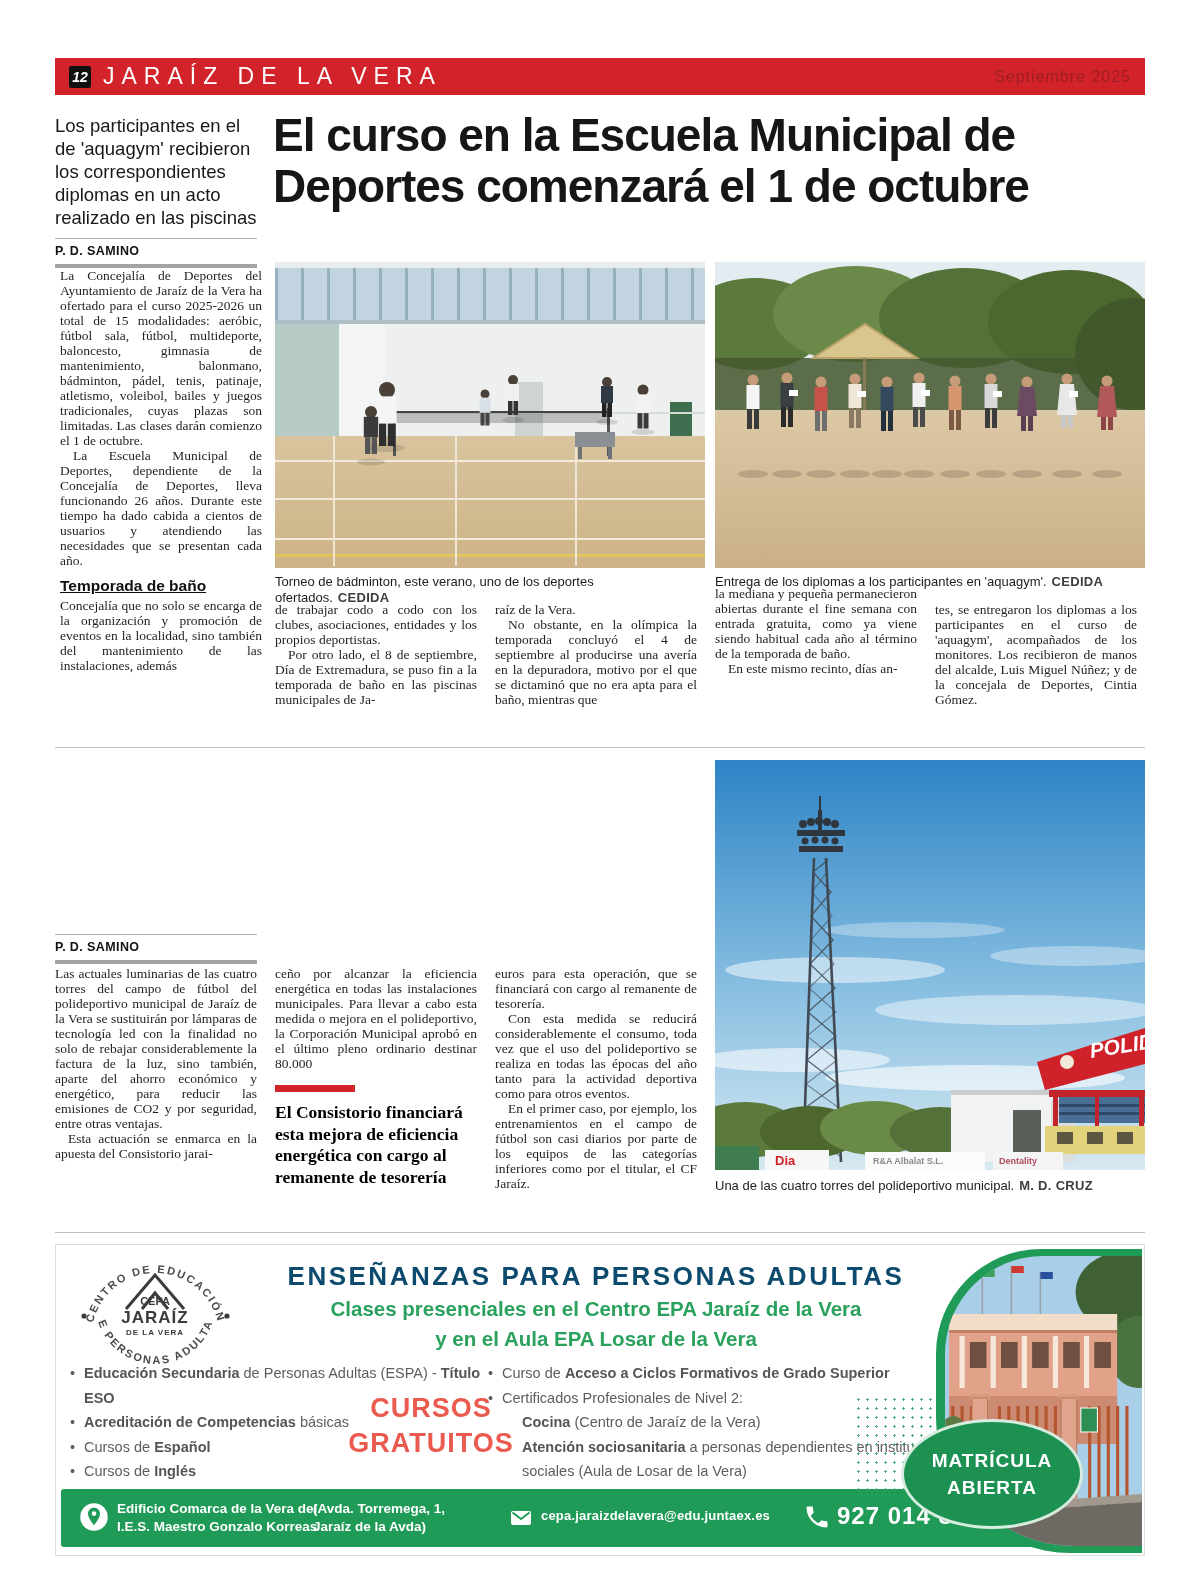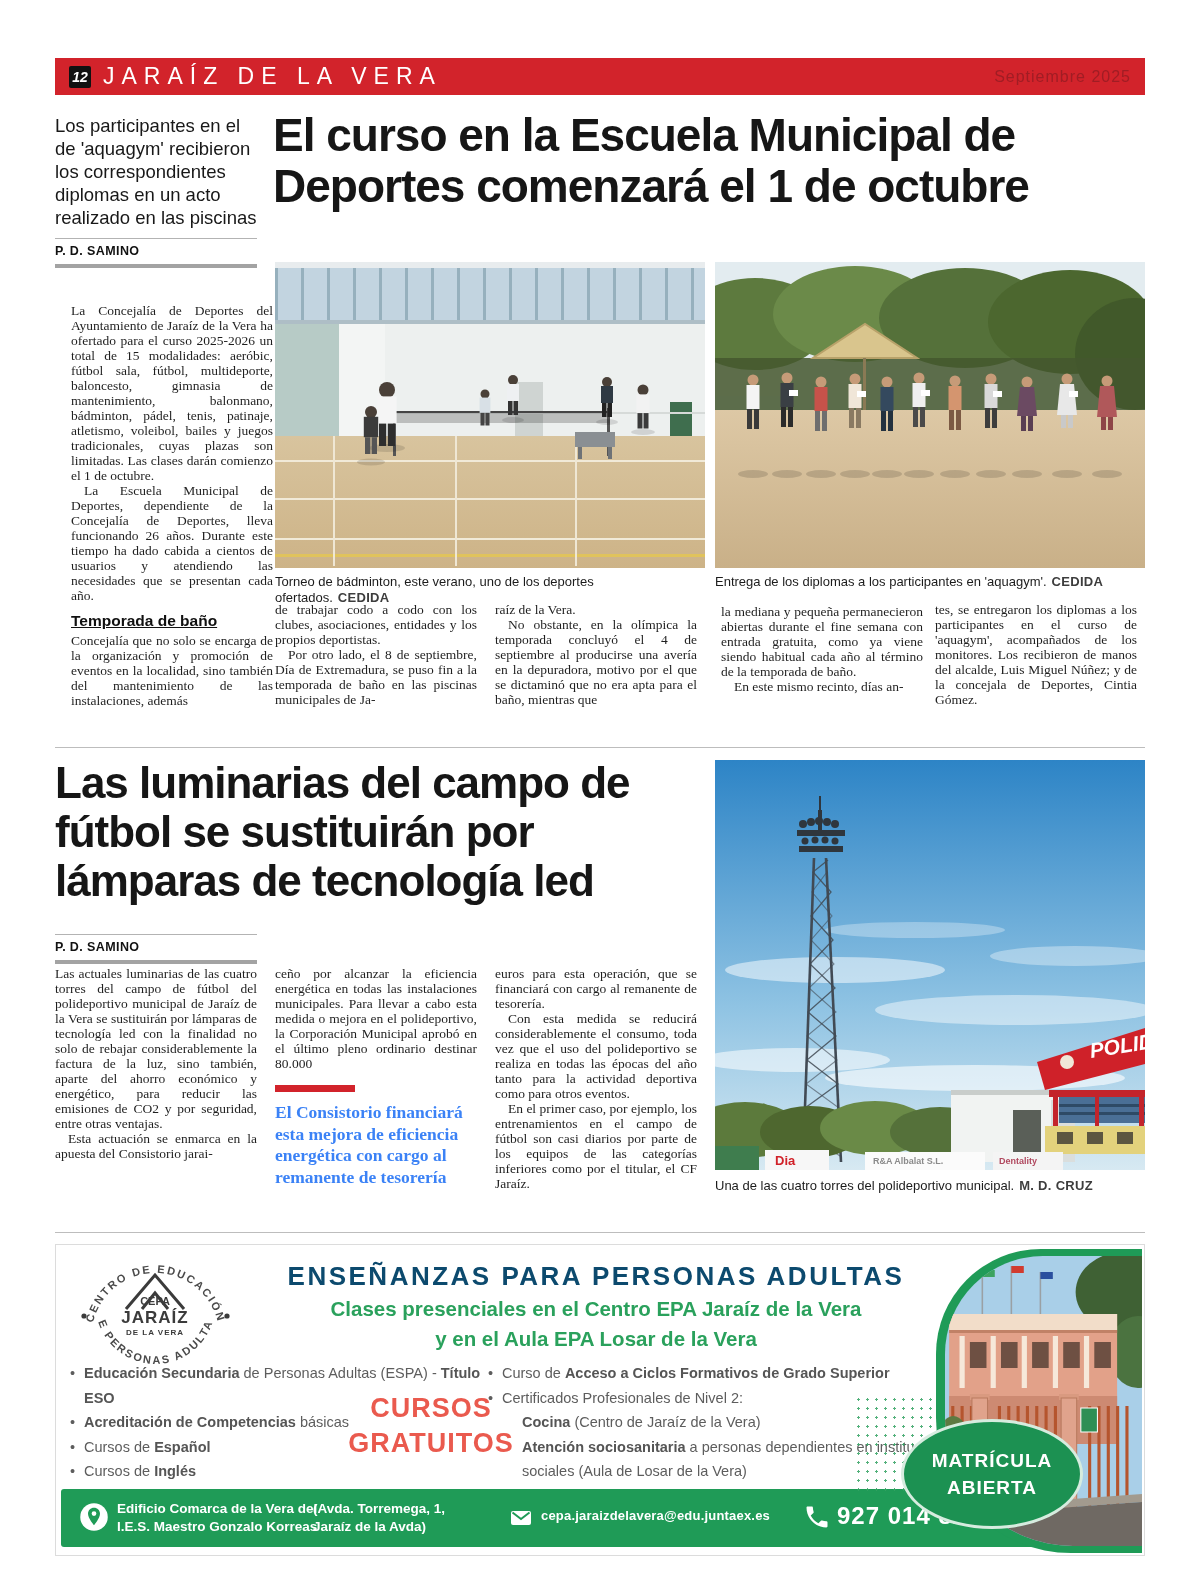--- a/index.html
+++ b/index.html
@@ -19,32 +19,32 @@
   .byline1{left:55px;top:238px;}
   .byline2{left:55px;top:934px;}
   .headline1{position:absolute;left:273px;top:110px;width:880px;margin:0;font-size:46px;line-height:51px;
              font-weight:bold;letter-spacing:-1px;color:#161616;}
   .headline2{position:absolute;left:55px;top:758px;width:668px;margin:0;font-size:44px;line-height:49px;
              font-weight:bold;letter-spacing:-1px;color:#161616;}
   .col{position:absolute;width:202px;overflow:hidden;}
   .serif p{font-family:"Liberation Serif",serif;font-size:13.5px;line-height:15px;text-align:justify;
            margin:0;color:#1f1f1f;}
   .serif p + p{text-indent:13px;}
-  .a1c1{left:71px;top:268px;height:474px;margin-top:35px;}
+  .a1c1{left:60px;top:268px;height:474px;}
   .a1c2{left:275px;top:602px;height:142px;}
   .a1c3{left:495px;top:602px;height:142px;}
-  .a1c4{left:715px;top:604px;height:142px;margin-left:6px;}
+  .a1c4{left:715px;top:586px;height:142px;}
   .a1c5{left:935px;top:602px;height:142px;}
   .subhead{font-size:15.5px;font-weight:bold;margin:9px 0 3px;color:#101010;font-family:"Liberation Sans",sans-serif;text-decoration:underline;}
   .a2c1{left:55px;top:966px;height:268px;}
   .a2c2{left:275px;top:966px;height:268px;}
   .a2c3{left:495px;top:966px;height:268px;}
   .pullquote{margin-top:14px;}
   .pq-bar{width:80px;height:7px;background:#d2232b;margin-bottom:10px;}
-  .pq-text{font-family:"Liberation Serif",serif;font-weight:bold;font-size:17.5px;line-height:21.5px;color:#3b82f6;}
+  .pq-text{font-family:"Liberation Serif",serif;font-weight:bold;font-size:17.5px;line-height:21.5px;color:#000000;}
   
   .photo{position:absolute;overflow:hidden;background:#e8e8e8;}
   .photo svg{display:block;}
   .photo1{left:275px;top:262px;width:430px;height:306px;}
   .photo2{left:715px;top:262px;width:430px;height:306px;}
   .photo3{left:715px;top:760px;width:430px;height:410px;}
   .caption{position:absolute;font-size:13px;line-height:16px;color:#1c1c1c;}
   .credit{font-size:13px;font-weight:bold;color:#3d3d3d;margin-left:5px;letter-spacing:.3px;}
   .cap1{left:275px;top:574px;width:430px;}
   .cap2{left:715px;top:574px;width:430px;}
@@ -324,21 +324,20 @@
   <div class="col a1c4 serif">
       <p>la mediana y pequeña permanecieron abiertas durante el fine semana con entrada gratuita, como ya viene siendo habitual cada año al término de la temporada de baño.</p>
       <p>En este mismo recinto, días an-</p>
     </div>
   <div class="col a1c5 serif">
       <p>tes, se entregaron los diplomas a los participantes en el curso de 'aquagym', acompañados de los monitores. Los recibieron de manos del alcalde, Luis Miguel Núñez; y de la concejala de Deportes, Cintia Gómez.</p>
     </div>
 
   <div class="divider d1"></div>
 
-  <h1 class="headline2">Las luminarias del campo de fútbol se sustituirán por lámparas de tecnología led</h1>
   <div class="byline byline2">P. D. SAMINO</div>
 
   <div class="col a2c1 serif">
       <p>Las actuales luminarias de las cuatro torres del campo de fútbol del polideportivo municipal de Jaraíz de la Vera se sustituirán por lámparas de tecnología led con la finalidad no solo de rebajar considerablemente la factura de la luz, sino también, aparte del ahorro económico y energético, para reducir las emisiones de CO2 y por seguridad, entre otras ventajas.</p>
       <p>Esta actuación se enmarca en la apuesta del Consistorio jarai-</p>
     </div>
   <div class="col a2c2">
     <div class="serif">
         <p>ceño por alcanzar la eficiencia energética en todas las instalaciones municipales. Para llevar a cabo esta medida o mejora en el polideportivo, la Corporación Municipal aprobó en el último pleno ordinario destinar 80.000</p>
       </div>

